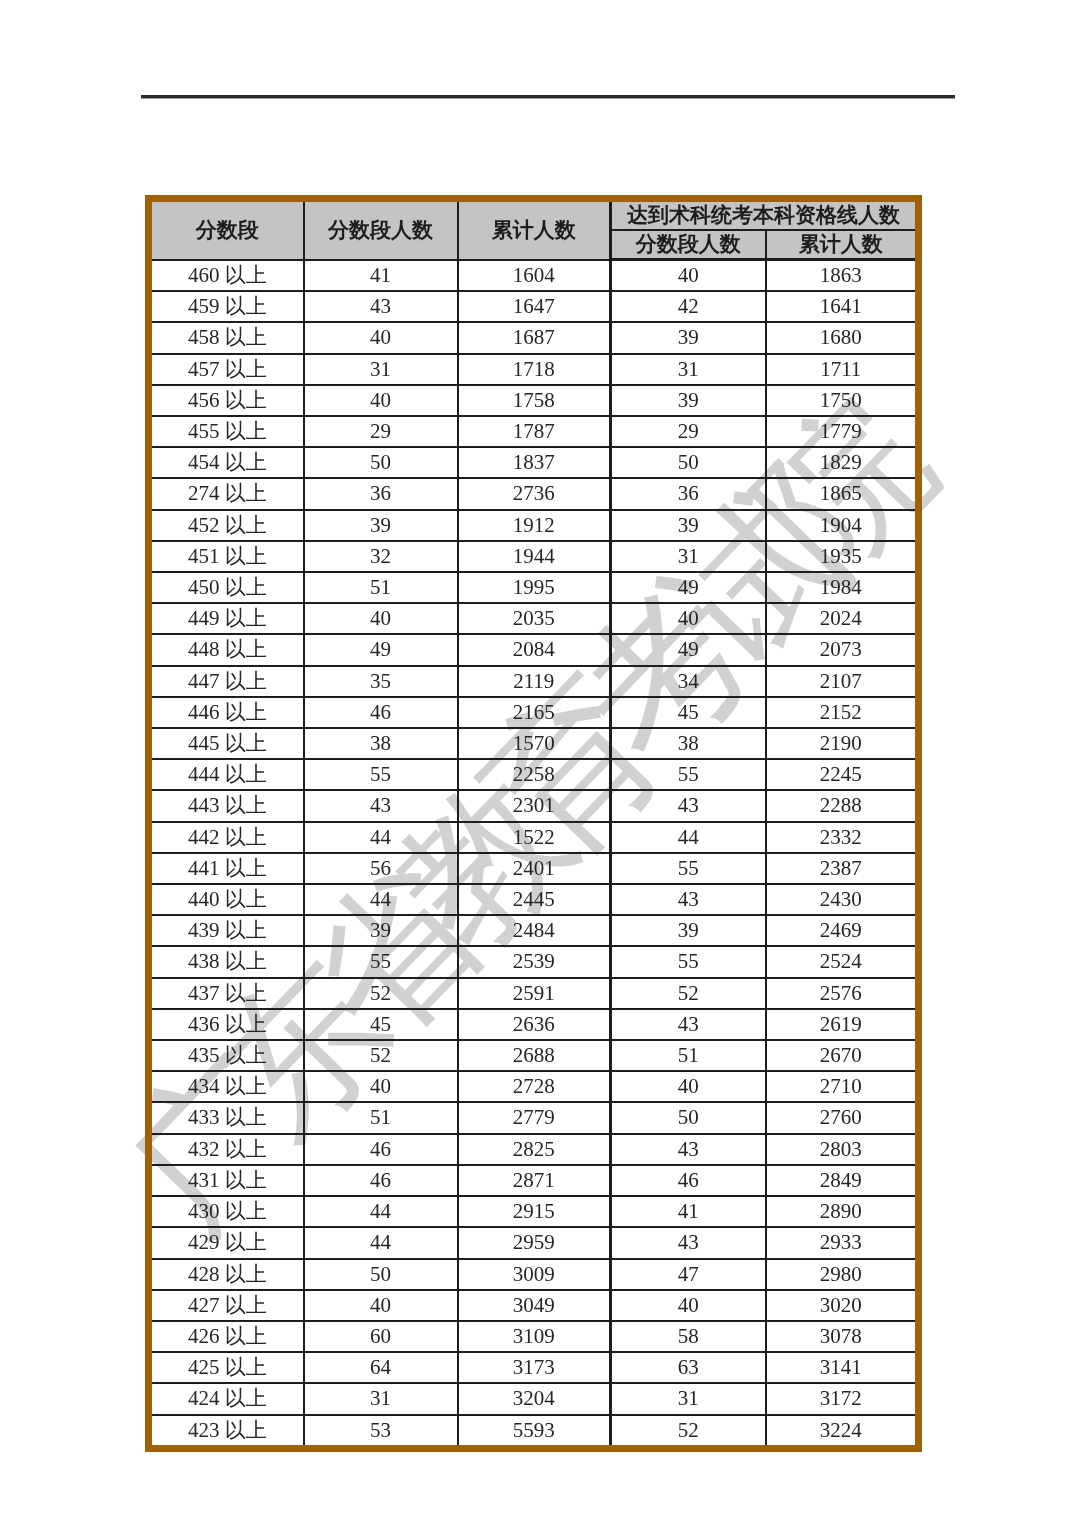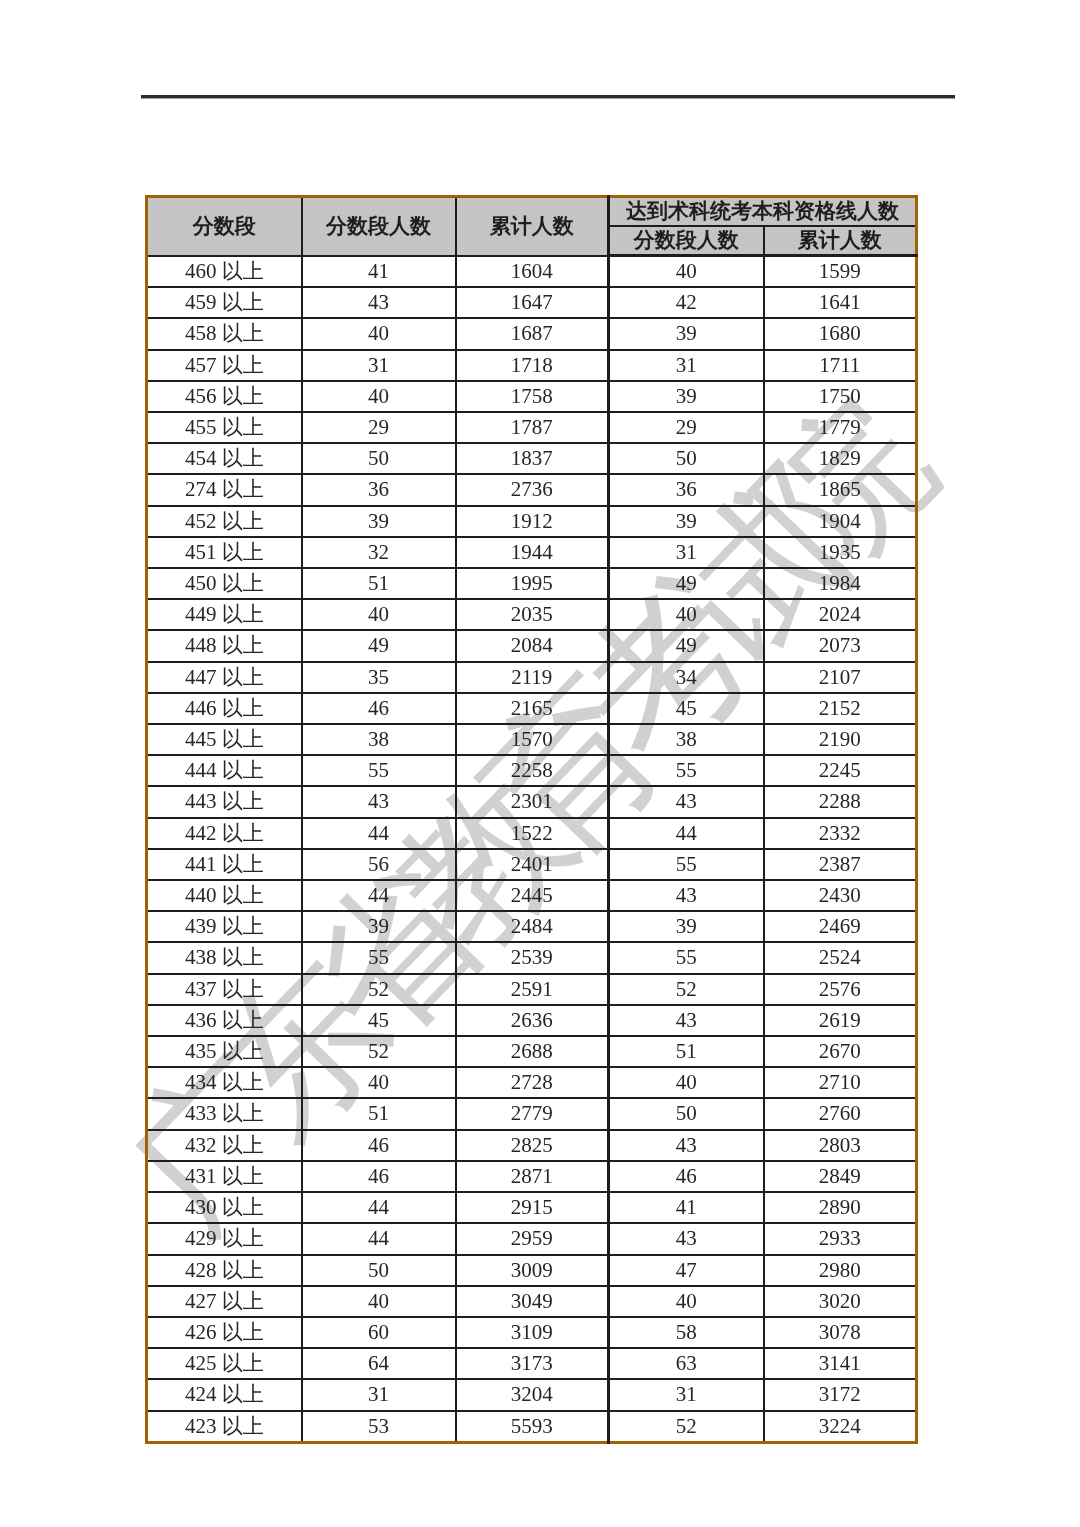--- a/index.html
+++ b/index.html
@@ -47,21 +47,21 @@
   }
   
   table.score-table {
     position: absolute;
     left: 145px;
     top: 195px;
     width: 770px;
     border-collapse: collapse;
     table-layout: fixed;
     z-index: 1;
-    border: 3px solid #a16207;
+    border: 7px solid #a16207;
   }
   .score-table th,
   .score-table td {
     border: 2px solid #1d1d1d;
     text-align: center;
     vertical-align: middle;
     padding: 0;
     overflow: hidden;
   }
   .score-table thead th {
@@ -115,21 +115,21 @@
         <th>累计人数</th>
       </tr>
     </thead>
     <tbody>
 
         <tr>
           <td>460 以上</td>
           <td>41</td>
           <td>1604</td>
           <td class="grp">40</td>
-          <td>1599</td>
+          <td>1863</td>
         </tr>
 
         <tr>
           <td>459 以上</td>
           <td>43</td>
           <td>1647</td>
           <td class="grp">42</td>
           <td>1641</td>
         </tr>
 

